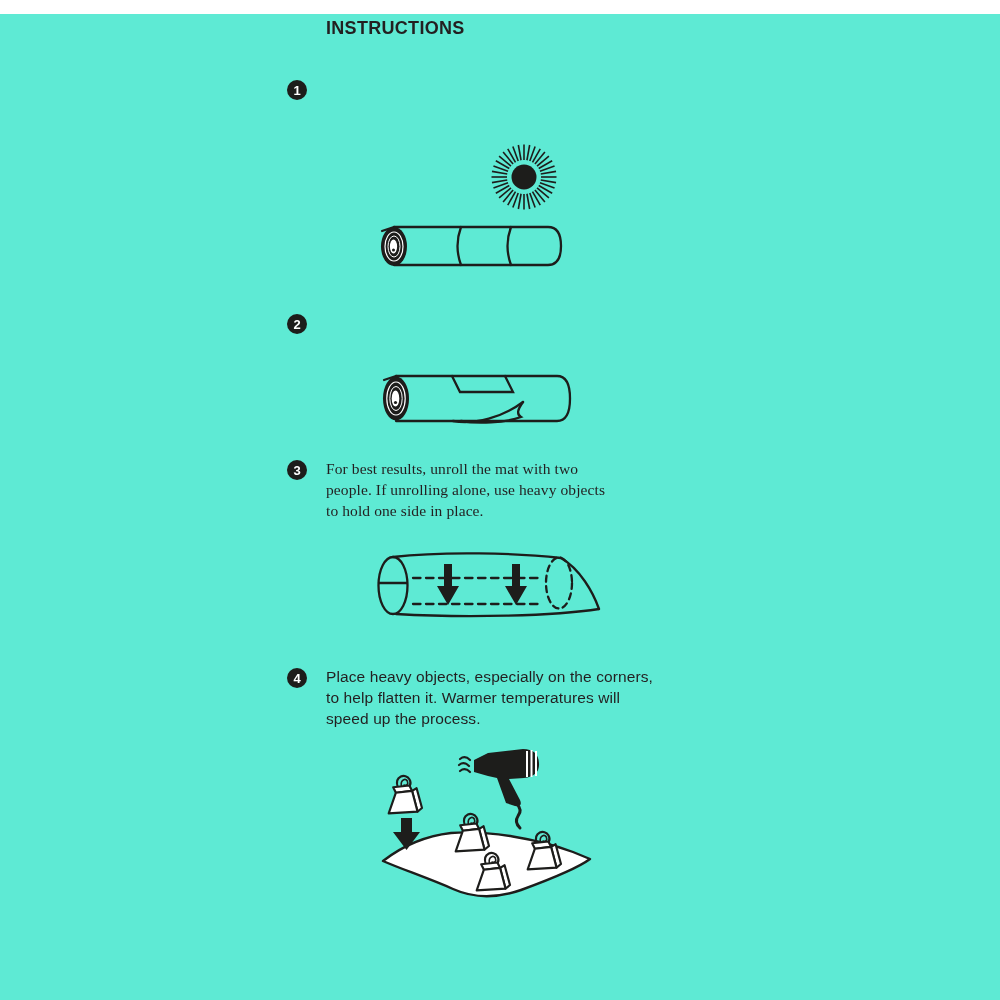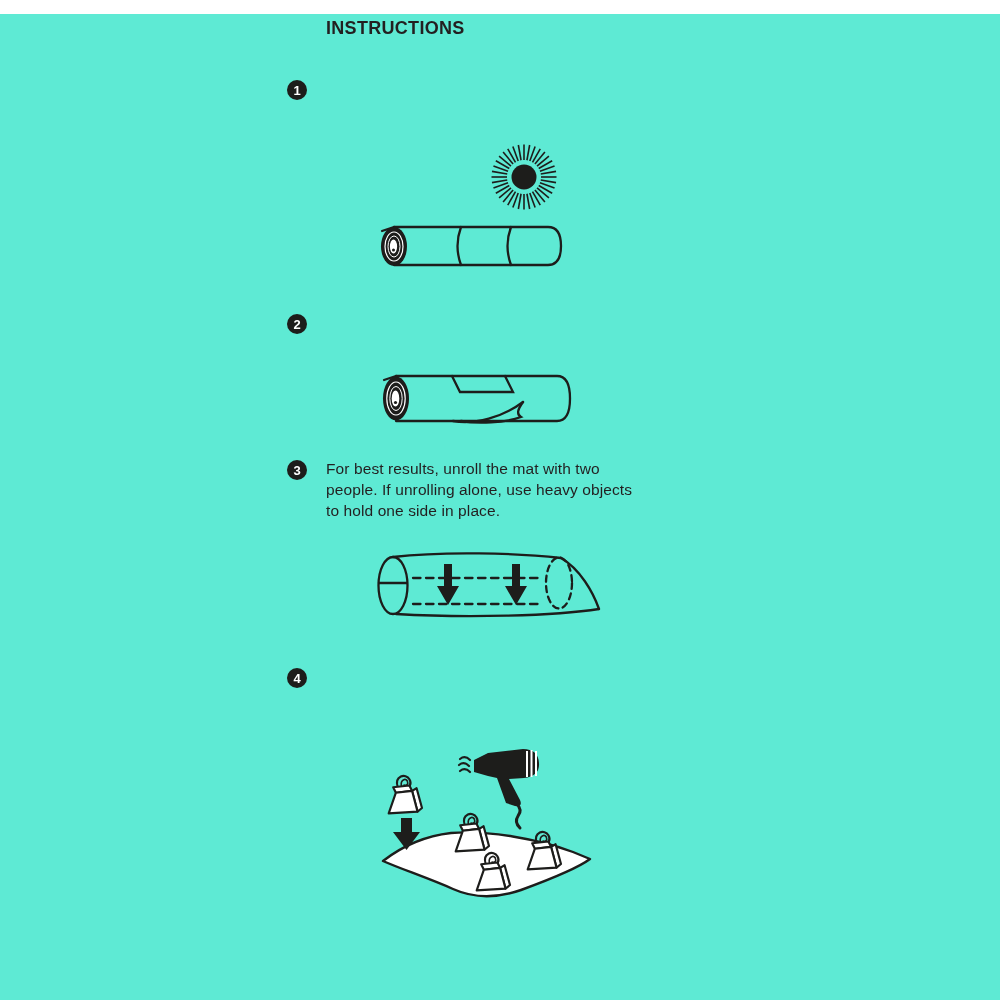--- a/index.html
+++ b/index.html
@@ -20,21 +20,21 @@
     position:absolute; left:326px; font-size:15.5px; line-height:21px;
     white-space:pre-line; letter-spacing:.1px;
   }
   .note {
     position:absolute; left:326px; top:914px; font-size:15.5px; line-height:20.6px;
     white-space:pre-line; letter-spacing:.1px;
   }
   .illus { position:absolute; }
   .s1n { top:66px; }  .s1t { top:66px; }
   .s2n { top:300px; } .s2t { top:300px; }
-  .s3n { top:446px; } .s3t { top:444px; }
+  .s3n { top:446px; } .s3t { top:444px;font-family:Liberation Serif, serif; }
   .s4n { top:654px; } .s4t { top:652px; }
   .sun   { left:489px; top:128px; }
   .mat1  { left:380px; top:209px; }
   .mat2  { left:377px; top:357px; }
   .mat3  { left:375px; top:533px; }
   .flat4 { left:373px; top:726px; }
 </style>
 </head>
 <body>
 
@@ -135,20 +135,23 @@
       <line x1="4" y1="36" x2="32" y2="36"></line>
       <ellipse cx="184" cy="36" rx="13" ry="25.5" stroke-dasharray="6 4.5"></ellipse>
       <line x1="38" y1="31" x2="168" y2="31" stroke-dasharray="7.5 5.5"></line>
       <line x1="38" y1="57" x2="168" y2="57" stroke-dasharray="7.5 5.5"></line>
     </g>
     <path d="M 69 17 L 77 17 L 77 39 L 84 39 L 73 58 L 62 39 L 69 39 Z" fill="#1d1d1b"></path>
     <path d="M 137 17 L 145 17 L 145 39 L 152 39 L 141 58 L 130 39 L 137 39 Z" fill="#1d1d1b"></path>
   </svg>
 
   <div class="stepnum s4n">4</div>
+  <div class="steptext s4t">Place heavy objects, especially on the corners,
+to help flatten it. Warmer temperatures will
+speed up the process.</div>
 
   <svg class="illus flat4" width="315" height="170" viewBox="0 0 315 170">
     <defs>
       <g id="wt" stroke="#1d1d1b" stroke-width="2.4" stroke-linejoin="round">
         <path d="M 13 17 C 9 4 22 1 26 8 C 29 13 26 18 22 17" fill="none" stroke-linecap="round"></path>
         <path d="M 17 15 C 16 8 23 6 24 11 C 25 14 22 15.5 20 14.5" fill="none" stroke-width="1.8" stroke-linecap="round"></path>
         <path d="M 11 23 L 29 21 L 26 15 L 8 17 Z" fill="#ffffff"></path>
         <path d="M 29 21 L 34 18 L 40 40 L 35 44 Z" fill="#ffffff"></path>
         <path d="M 11 23 L 29 21 L 35 44 L 3 46 Z" fill="#ffffff"></path>
       </g>

